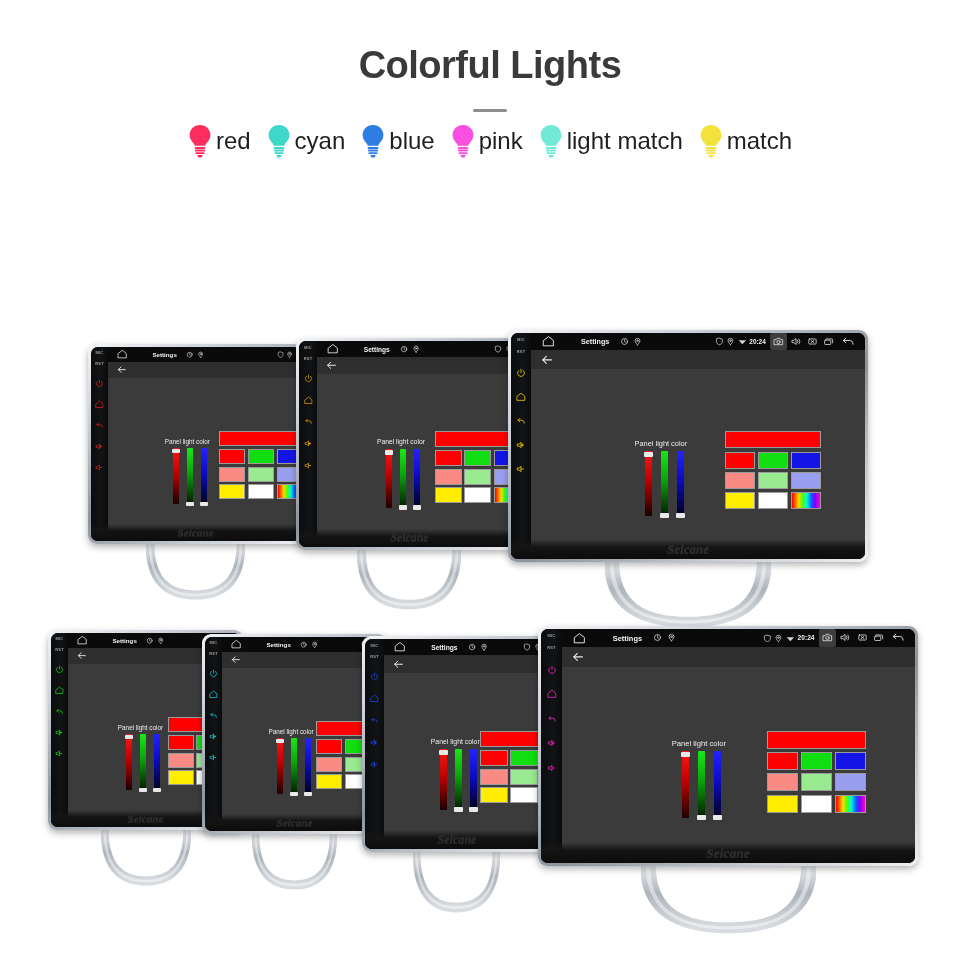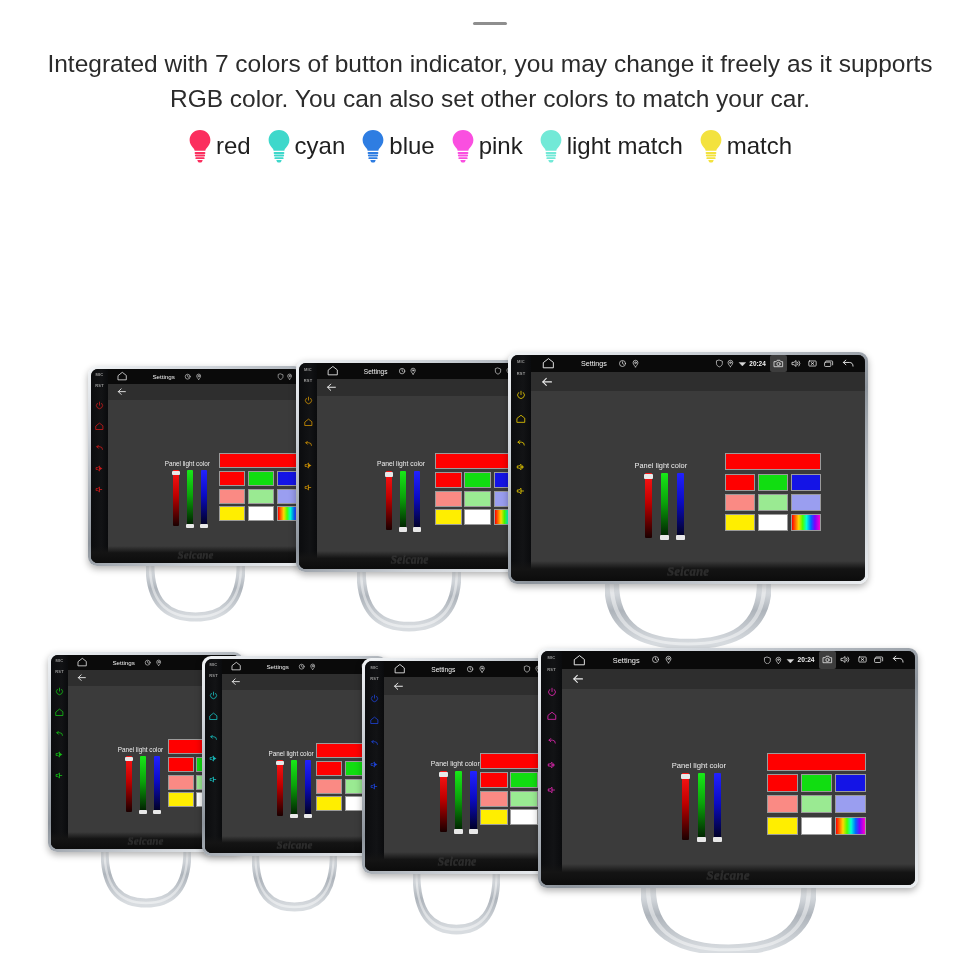--- a/index.html
+++ b/index.html
@@ -108,21 +108,21 @@
     overflow: hidden;
   }
   .statusbar {
     flex: none;
     background: #0a0a0a;
     display: flex;
     align-items: center;
     color: #efefef;
     width: 100%;
   }
-  .sb-title { font-weight: normal; font-family: "Liberation Sans", sans-serif; color: #f2f2f2; padding-left: 14px; }
+  .sb-title { font-weight: bold; font-family: "Liberation Sans", sans-serif; color: #f2f2f2; padding-left: 14px; }
   .sb-time  { font-weight: bold; font-family: "Liberation Sans", sans-serif; color: #f2f2f2; }
   .sb-right { margin-left: auto; display: flex; align-items: center; }
   .sb-cam-box { background: #3d3d3d; border-radius: 2px; display: flex; align-items: center; justify-content: center; }
 
   .actionbar {
     flex: none;
     background: #2e2e2e;
     display: flex;
     align-items: center;
   }
@@ -173,22 +173,22 @@
     display: flex; align-items: center; justify-content: center;
   }
 
   .stand { position: absolute; }
 </style>
 </head>
 <body>
 
 <div class="page">
 
+  <div class="title">Colorful Lights</div>
   <div class="divider"></div>
-  <div class="desc">Integrated with 7 colors of button indicator, you may change it freely as it supports RGB color. You can also set other colors to match your car.</div>
 
   <div class="legend" id="legend">
       <div class="legend-item">
         <svg class="bulb" viewBox="0 0 24 34">
           <path d="M12 1 C5.8 1 1.6 5.6 1.6 11 c0 3.6 1.9 5.9 3.4 7.7 1 1.2 1.6 2 1.6 3.1 h10.8 c0-1.1 .6-1.9 1.6-3.1 1.5-1.8 3.4-4.1 3.4-7.7 C22.4 5.6 18.2 1 12 1 Z" fill="#FB2E5E"></path>
           <rect x="6.6" y="23.0" width="10.8" height="1.9" rx="0.9" fill="#FB2E5E"></rect>
           <rect x="6.9" y="25.6" width="10.2" height="1.9" rx="0.9" fill="#FB2E5E"></rect>
           <rect x="7.4" y="28.2" width="9.2" height="1.9" rx="0.9" fill="#FB2E5E"></rect>
           <path d="M9.4 30.9 h5.2 c0 1.6-1.1 2.6-2.6 2.6 s-2.6-1-2.6-2.6 Z" fill="#FB2E5E"></path>
         </svg>

